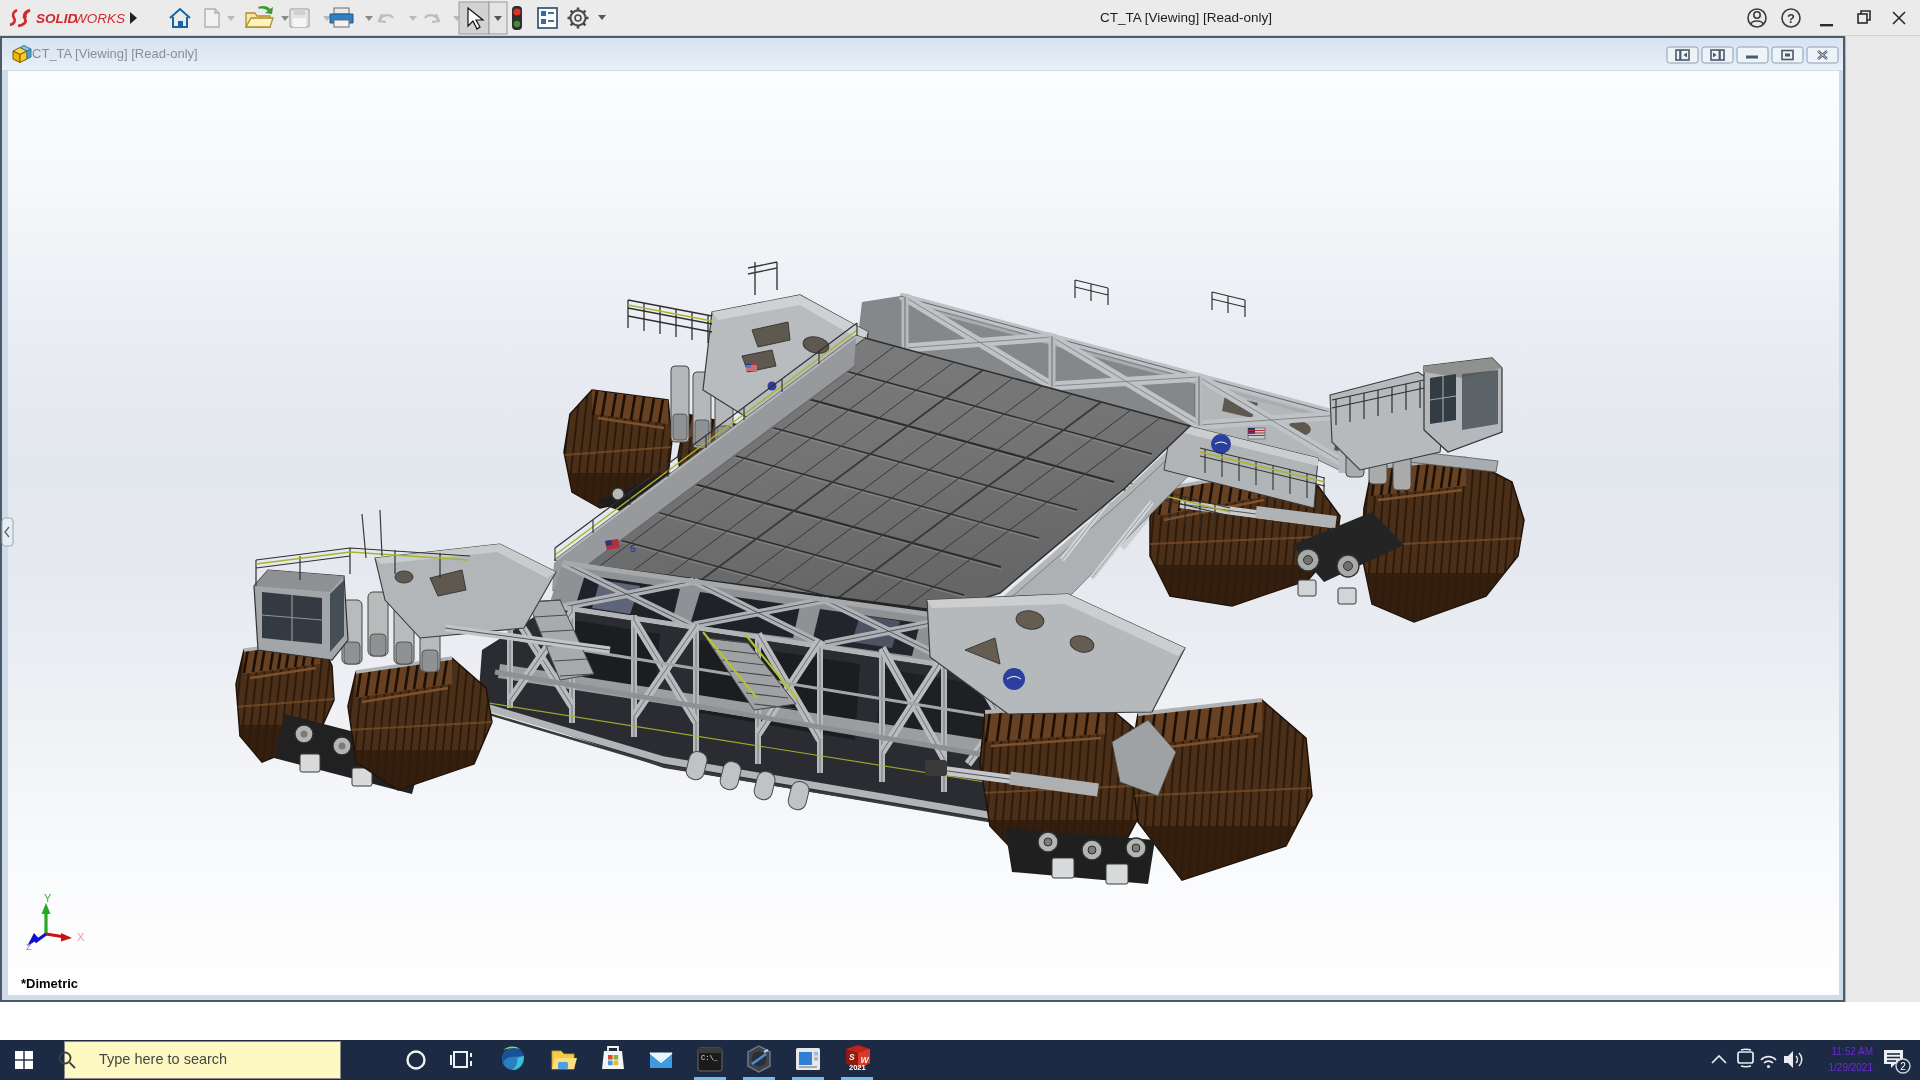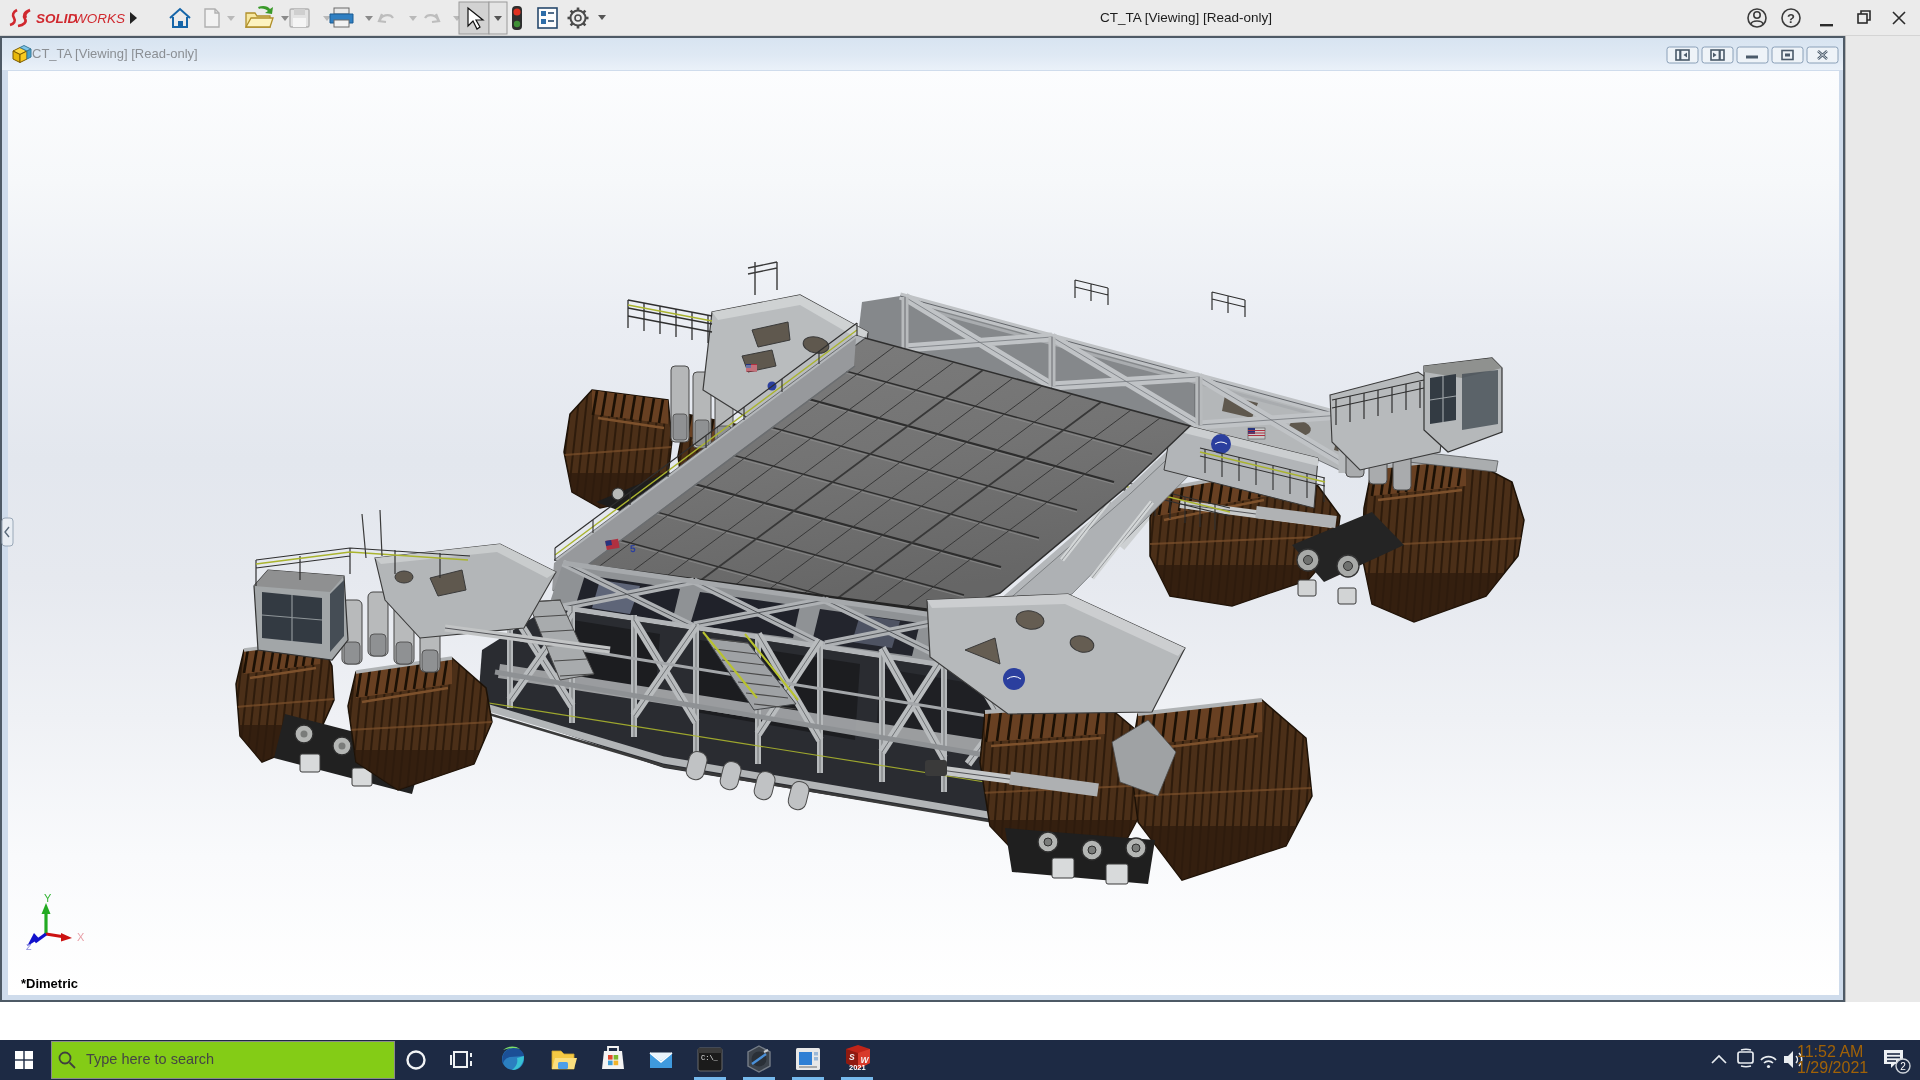--- a/index.html
+++ b/index.html
@@ -11,23 +11,23 @@
 
 #docwin { position:absolute; left:0px; top:36px; width:1845px; height:966px; background:#cfdcEC; border:2px solid #4e5a66; }
 #doctitle { position:absolute; left:0; top:0; width:100%; height:32px; background:linear-gradient(180deg,#d8e4f1 0%,#dfe9f4 55%,#eaf1f9 100%); }
 #doctitle .txt { position:absolute; left:30px; top:8px; font-size:13px; color:#8b8f94; }
 #viewport { position:absolute; left:6px; top:33px; width:1831px; height:924px; background:linear-gradient(180deg,#fcfdfe 0%,#f6f8fa 12%,#eaedf3 28%,#e3e7ee 42%,#e6e9ef 55%,#eff1f5 70%,#f9fafc 85%,#ffffff 100%); }
 
 #rightpanel { position:absolute; left:1845px; top:36px; width:75px; height:966px; background:#e9e9e9; border-left:1px solid #b5b5b5;}
 #belowdoc { position:absolute; left:0; top:1002px; width:1920px; height:38px; background:#ffffff; }
 
 #taskbar { position:absolute; left:0; top:1040px; width:1920px; height:40px; background:#1d2a44; }
-#searchbox { position:absolute; left:51px; top:1041px; width:344px; height:38px; background:#84cc16; border:1px solid #8a8a8a; }
+#searchbox { position:absolute; left:64px; top:1041px; width:277px; height:38px; background:#fef9c3; border:1px solid #8a8a8a; }
 #searchbox span { position:absolute; left:34px; top:9px; font-size:14.5px; color:#454545; }
-#clock { position:absolute; left:1797px; top:1044px; width:76px; text-align:left; color:#a16207; font-size:16px; line-height:16px;}
+#clock { position:absolute; left:1797px; top:1044px; width:76px; text-align:right; color:#6d28d9; font-size:10px; line-height:16px;}
 </style>
 </head>
 <body>
 <div id="stage">
 
   <div id="topbar"></div>
   <div id="titletext">CT_TA [Viewing] [Read-only]</div>
   <svg id="toolsvg" style="position:absolute;left:0;top:0;" width="1920" height="36" viewBox="0 0 1920 36">
 
     <g>

